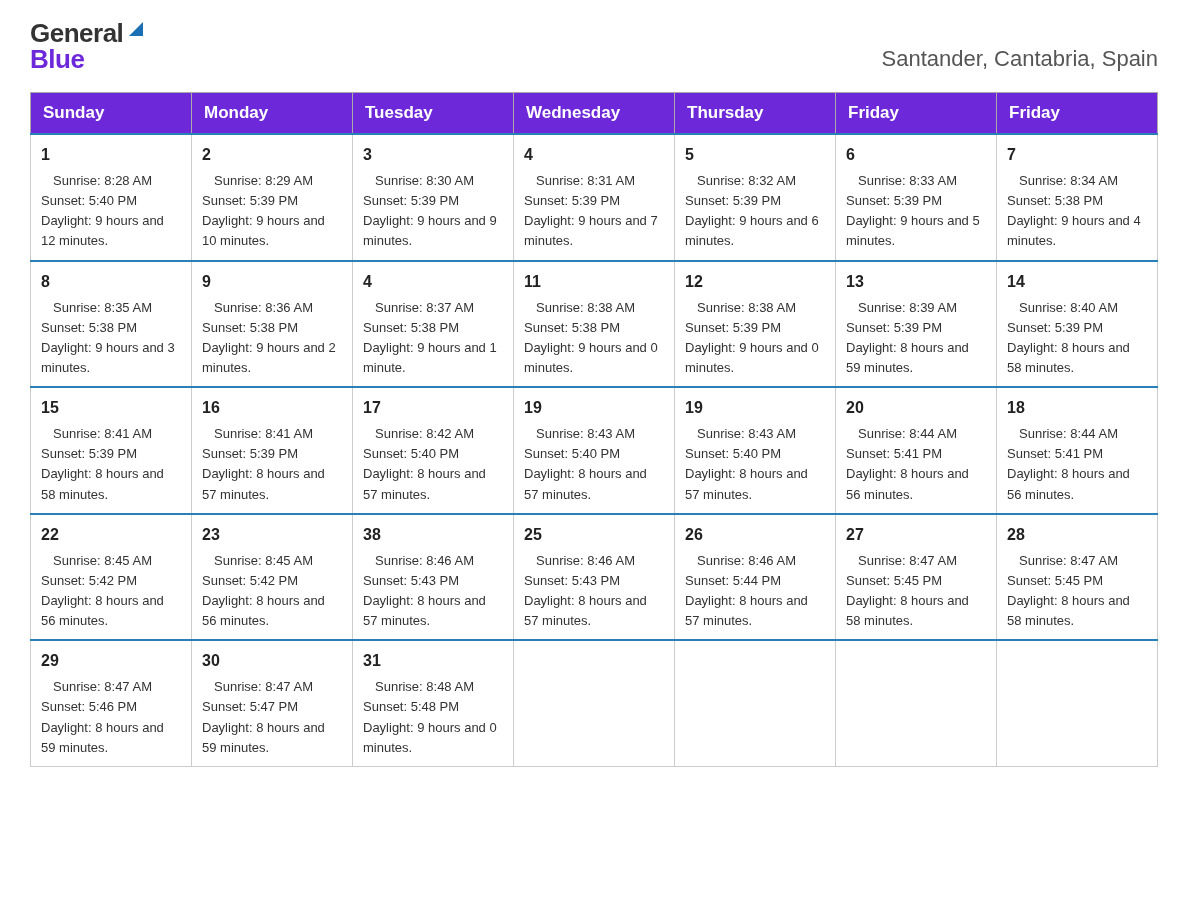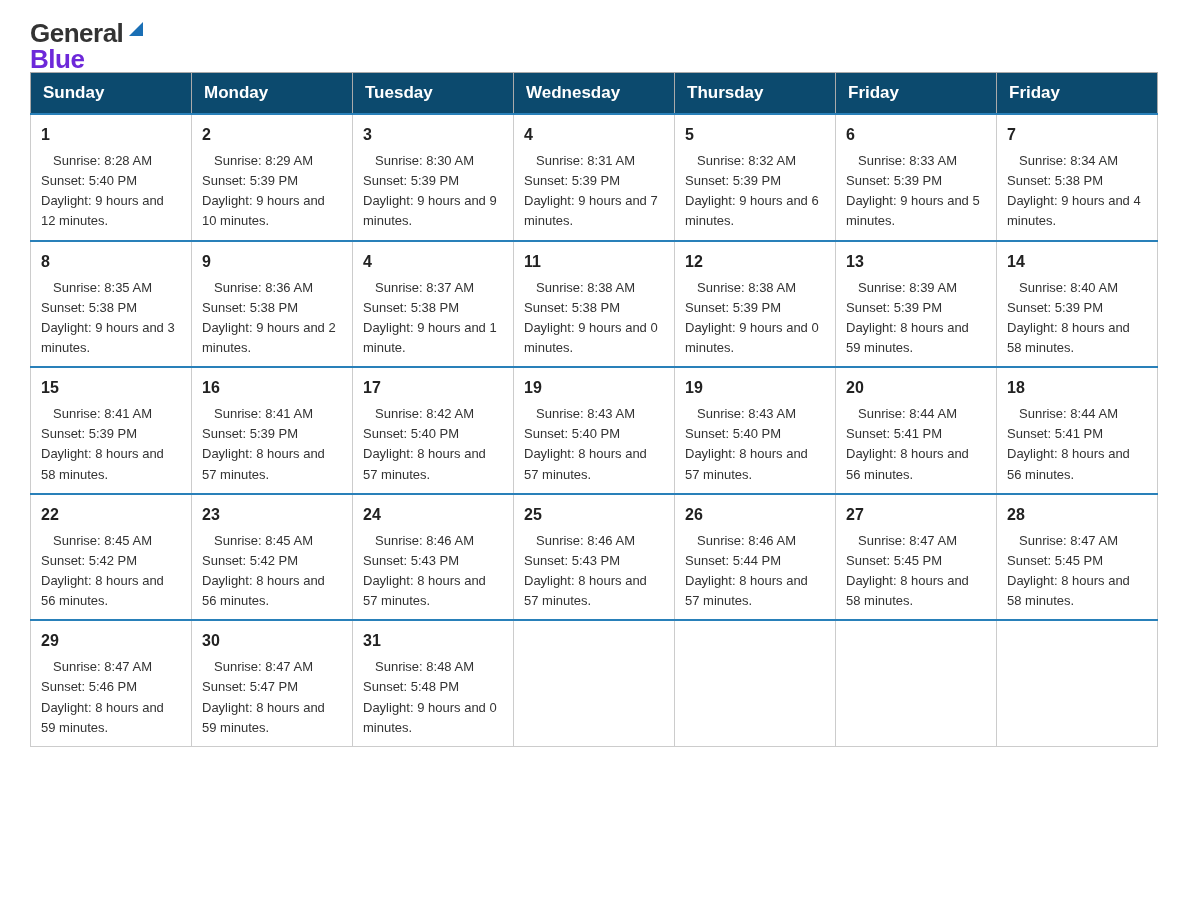--- a/index.html
+++ b/index.html
@@ -8,20 +8,21 @@
       background: #fff;
       color: #333;
       width: 1188px;
       min-height: 918px;
       padding: 20px 30px;
     }
     .header-area {
       display: flex;
       justify-content: space-between;
       align-items: flex-end;
+      margin-bottom: 20px;
     }
     .logo {
       display: flex;
       flex-direction: column;
       align-items: flex-start;
     }
     .logo-general {
       font-size: 26px;
       font-weight: bold;
       color: #333;
@@ -48,21 +49,21 @@
       font-size: 22px;
       color: #555;
       margin-top: 6px;
     }
     .calendar-table {
       width: 100%;
       border-collapse: collapse;
       border: 1px solid #aaa;
     }
     .calendar-table th {
-      background-color: #0c4a6e;
+      background-color: #6d28d9;
       color: #fff;
       font-size: 17px;
       font-weight: bold;
       padding: 10px 12px;
       text-align: left;
       border: 1px solid #aaa;
     }
     .calendar-table td {
       vertical-align: top;
       padding: 8px 10px;
@@ -100,20 +101,21 @@
       <span class="logo-general">General</span>
       <span style="display:inline-block;margin-left:2px;position:relative;top:-2px;">
         <svg width="22" height="22" viewBox="0 0 22 22">
           <polygon points="4,18 18,18 18,4" fill="#1a6fb5"></polygon>
         </svg>
       </span>
     </div>
     <span class="logo-blue">Blue</span>
   </div>
   <div class="title-area">
+    <div class="location-title">Santander, Cantabria, Spain</div>
   </div>
 </div>
 
 <table class="calendar-table">
   <thead>
     <tr>
       <th>Sunday</th>
       <th>Monday</th>
       <th>Tuesday</th>
       <th>Wednesday</th>
@@ -216,21 +218,21 @@
       <tr class="week-row">
         <td>
         <span class="day-number">22</span>
         <span class="day-info">Sunrise: 8:45 AM<br>Sunset: 5:42 PM<br>Daylight: 8 hours and 56 minutes.</span>
       </td>
         <td>
         <span class="day-number">23</span>
         <span class="day-info">Sunrise: 8:45 AM<br>Sunset: 5:42 PM<br>Daylight: 8 hours and 56 minutes.</span>
       </td>
         <td>
-        <span class="day-number">24</span>
+        <span class="day-number">38</span>
         <span class="day-info">Sunrise: 8:46 AM<br>Sunset: 5:43 PM<br>Daylight: 8 hours and 57 minutes.</span>
       </td>
         <td>
         <span class="day-number">25</span>
         <span class="day-info">Sunrise: 8:46 AM<br>Sunset: 5:43 PM<br>Daylight: 8 hours and 57 minutes.</span>
       </td>
         <td>
         <span class="day-number">26</span>
         <span class="day-info">Sunrise: 8:46 AM<br>Sunset: 5:44 PM<br>Daylight: 8 hours and 57 minutes.</span>
       </td>

